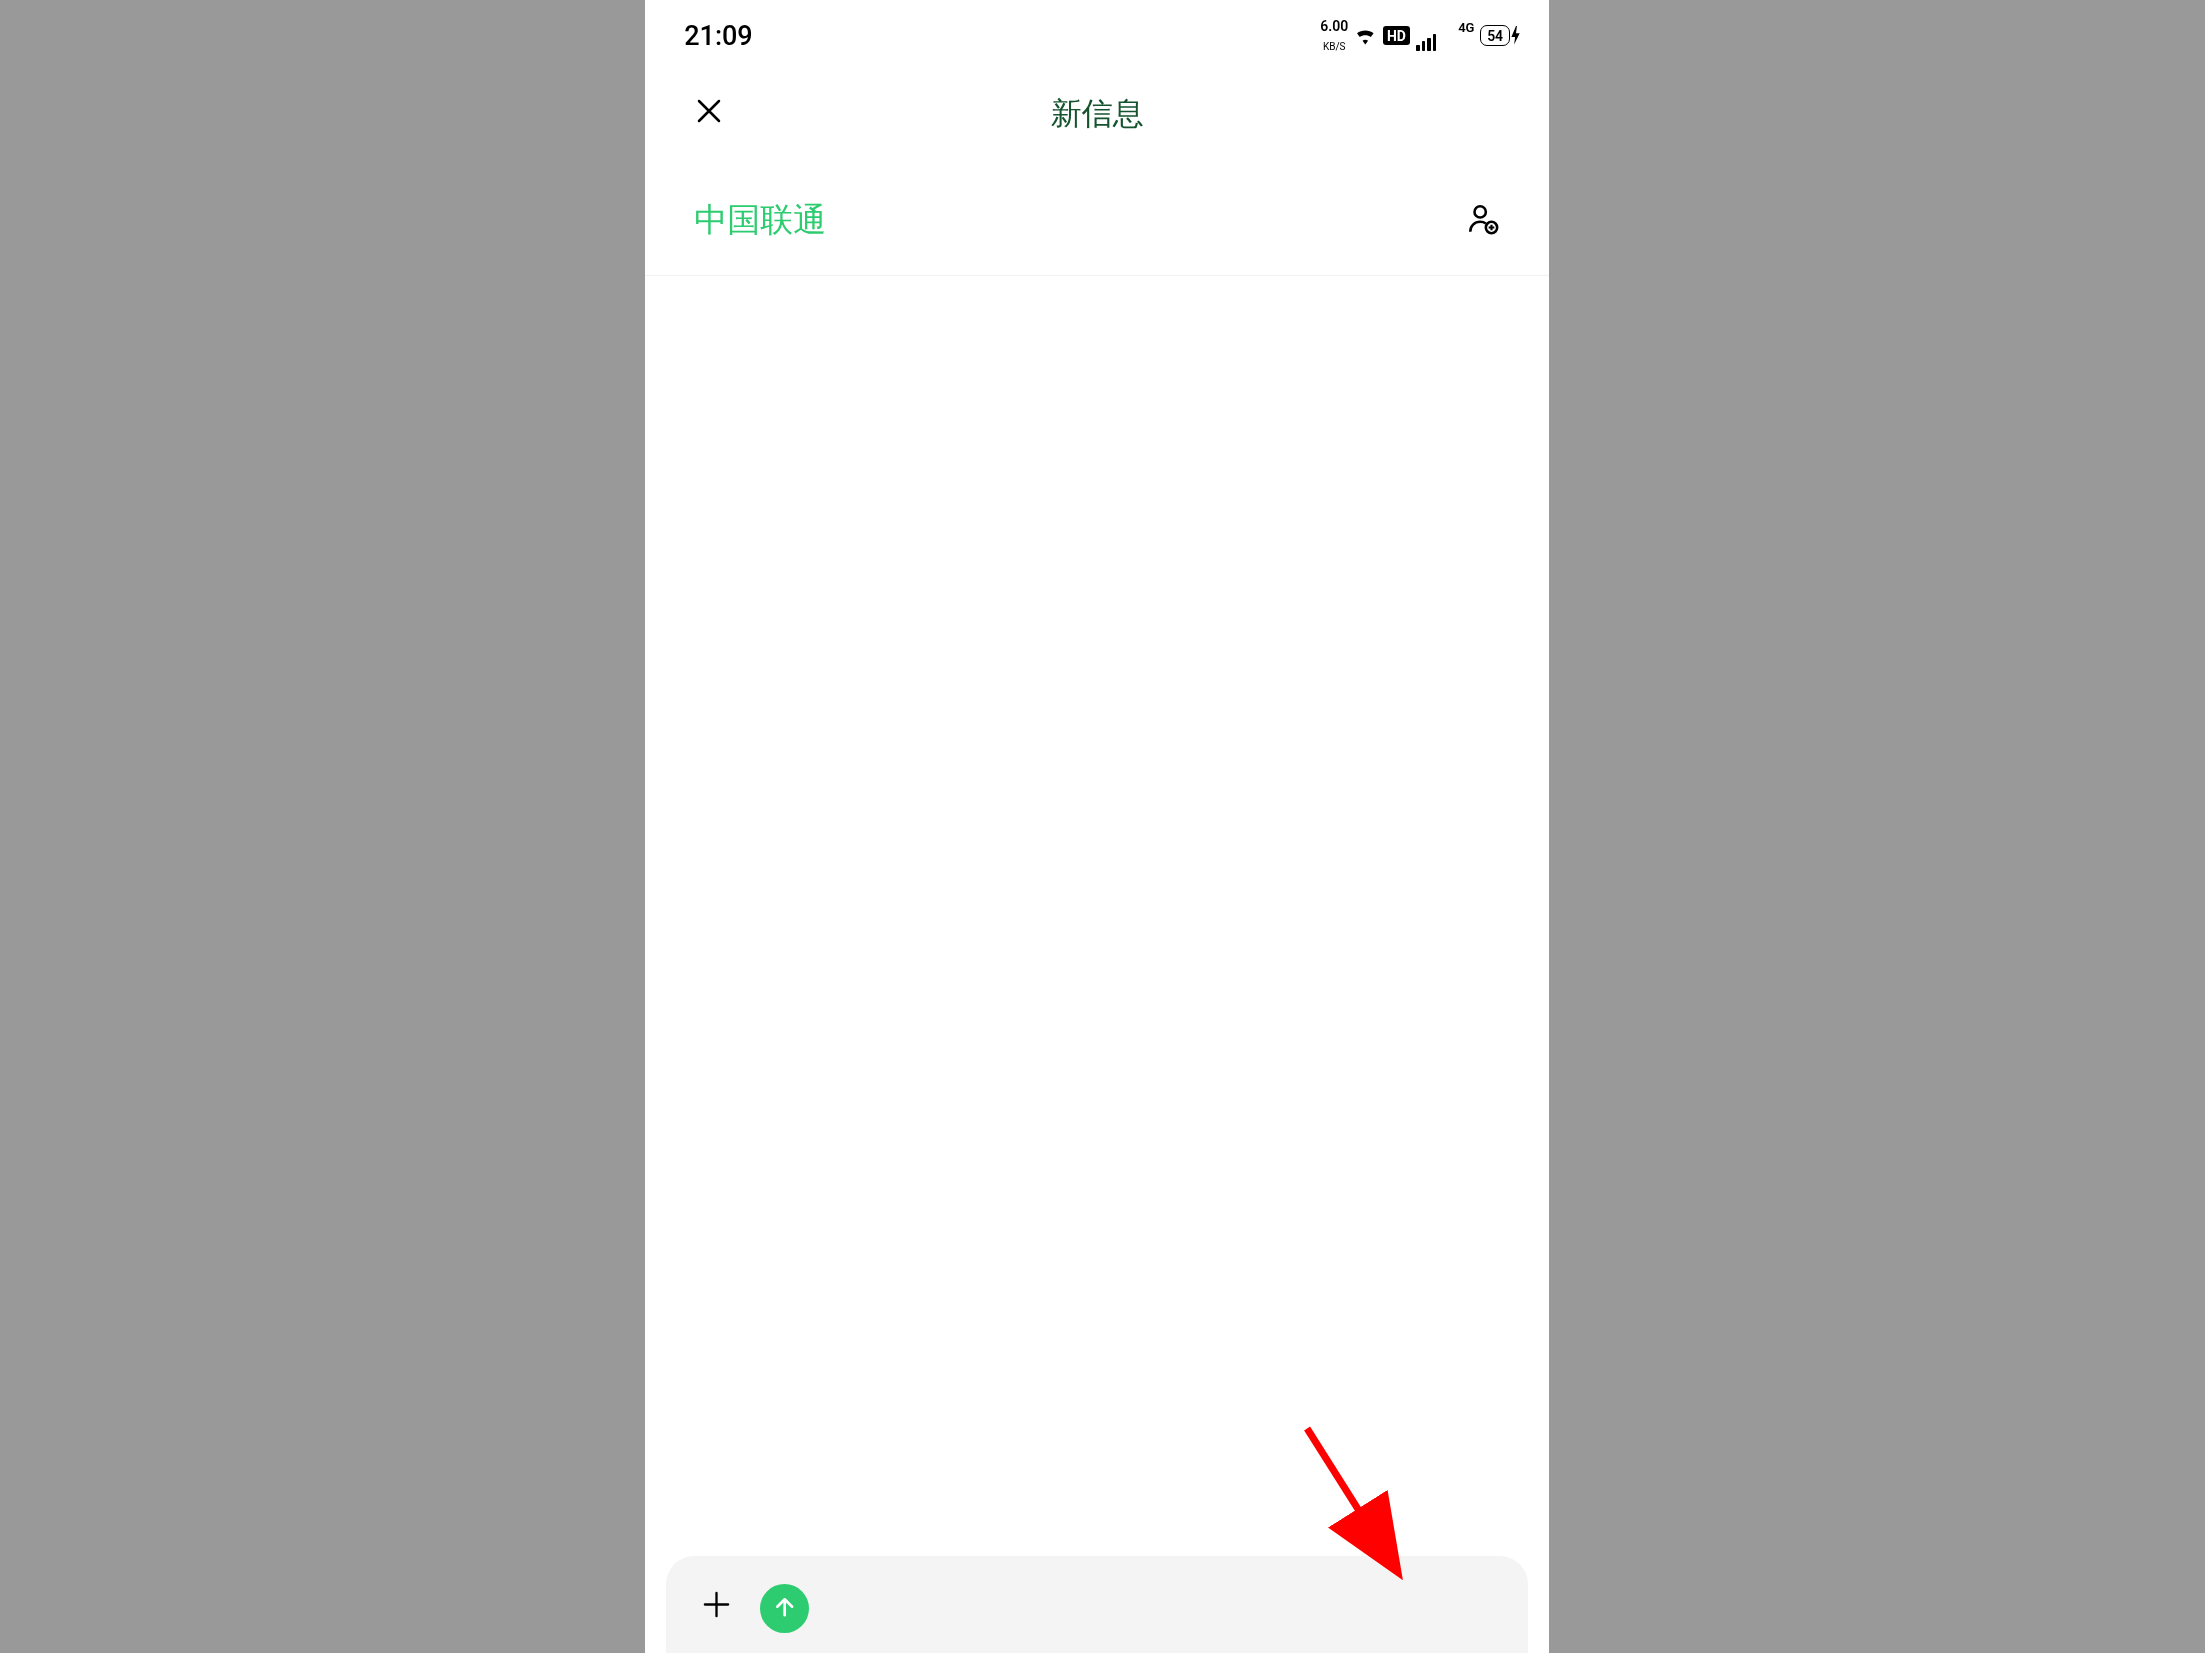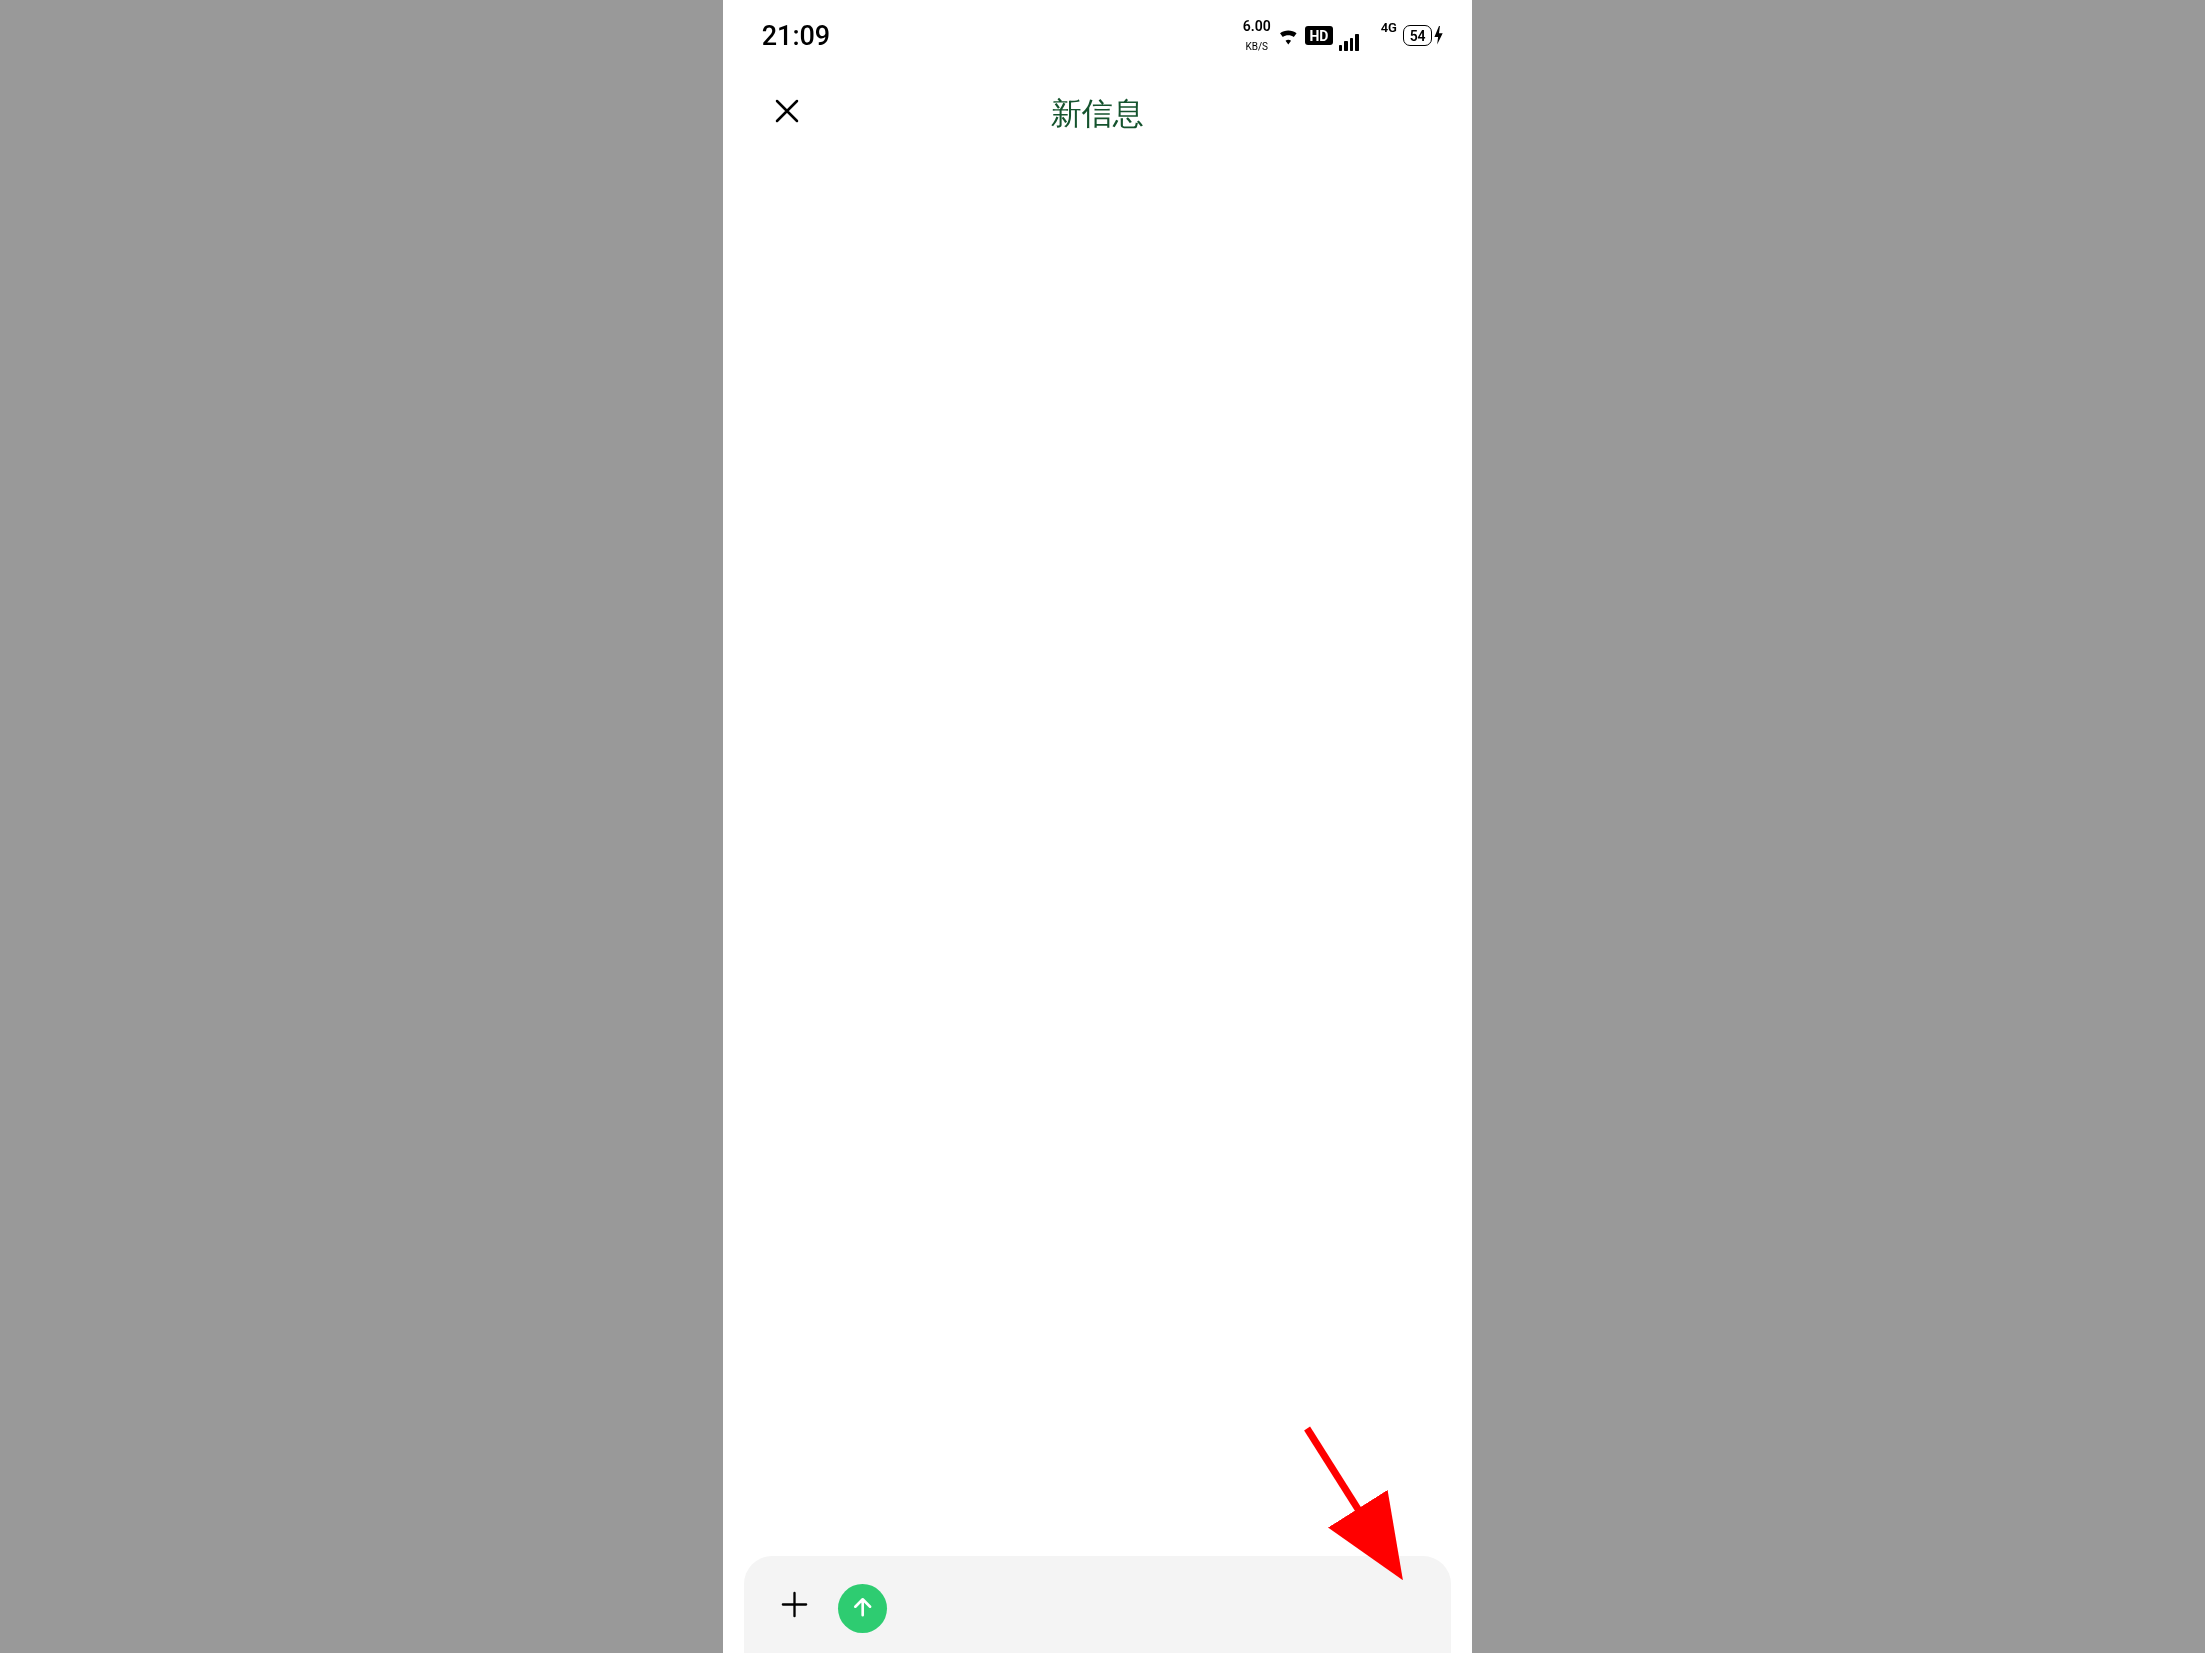--- a/index.html
+++ b/index.html
@@ -7,21 +7,21 @@
       width: 2205px;
       height: 1654px;
       background: #999999;
       display: flex;
       justify-content: center;
       align-items: flex-start;
       font-family: -apple-system, BlinkMacSystemFont, "Segoe UI", Roboto, sans-serif;
       position: relative;
     }
     .phone-screen {
-      width: 749px;
+      width: 904px;
       height: 1654px;
       margin-left: -10.6px;
       background: #ffffff;
       position: relative;
       overflow: hidden;
     }
     .status-bar {
       height: 71px;
       display: flex;
       justify-content: space-between;
@@ -226,20 +226,33 @@
     <div class="close-btn">
       <span>
         <svg width="30" height="30" viewBox="0 0 24 24" stroke="#000" stroke-width="2" fill="none" stroke-linecap="round">
           <path d="M4 4l16 16M20 4L4 20"></path>
         </svg>
       </span>
     </div>
     <div class="nav-title">新信息</div>
   </div>
 
+  <div class="recipient-row">
+    <div class="recipient-name">中国联通</div>
+    <div>
+      <span>
+        <svg class="add-contact-icon" viewBox="0 0 24 24" fill="none" stroke="#000" stroke-width="1.8">
+          <circle cx="10" cy="7" r="4"></circle>
+          <path d="M3 21c0-4 3-7 7-7 1.5 0 2.9.4 4 1.2"></path>
+          <circle cx="18" cy="18" r="4"></circle>
+          <path d="M18 16v4M16 18h4" stroke-width="1.5"></path>
+        </svg>
+      </span>
+    </div>
+  </div>
 
   <div class="message-input-bar">
     <div class="plus-btn">
       <span>
         <svg width="31" height="31" viewBox="0 0 24 24" stroke="#000" stroke-width="1.8" fill="none" stroke-linecap="round">
           <path d="M12 3v18M3 12h18"></path>
         </svg>
       </span>
     </div>
     <div class="send-btn">

